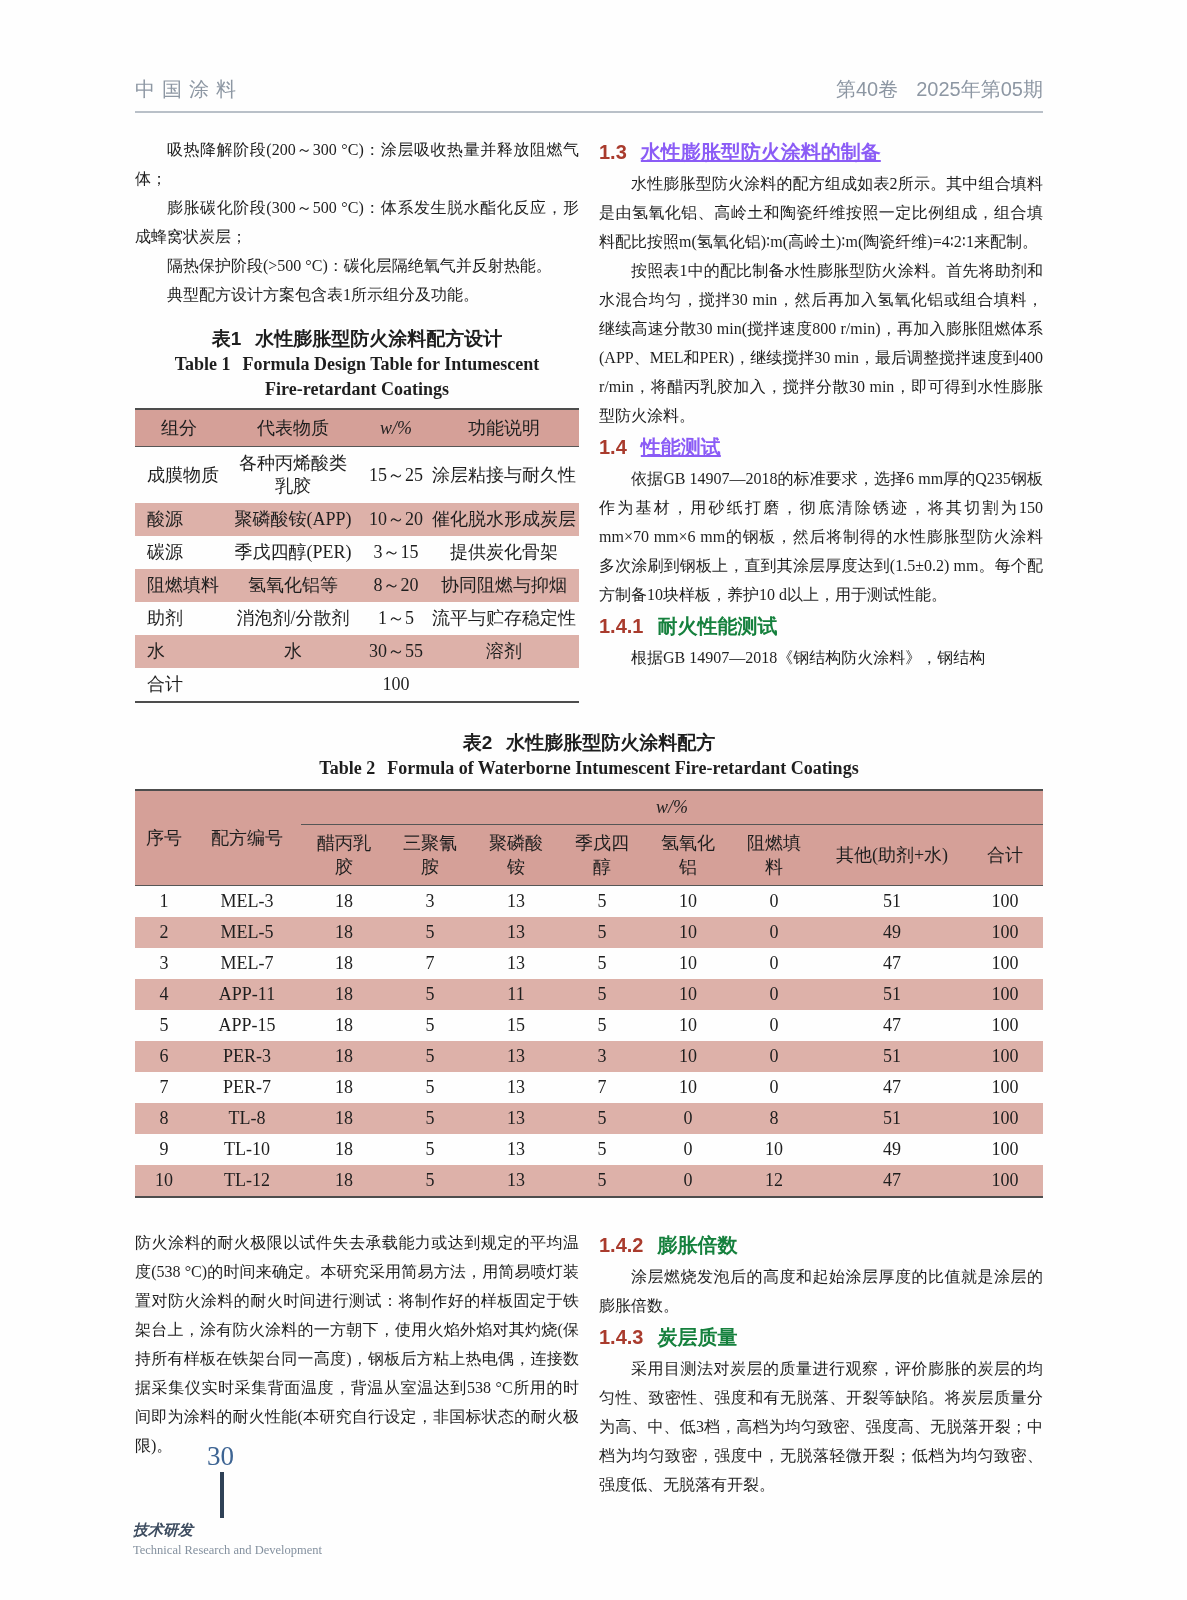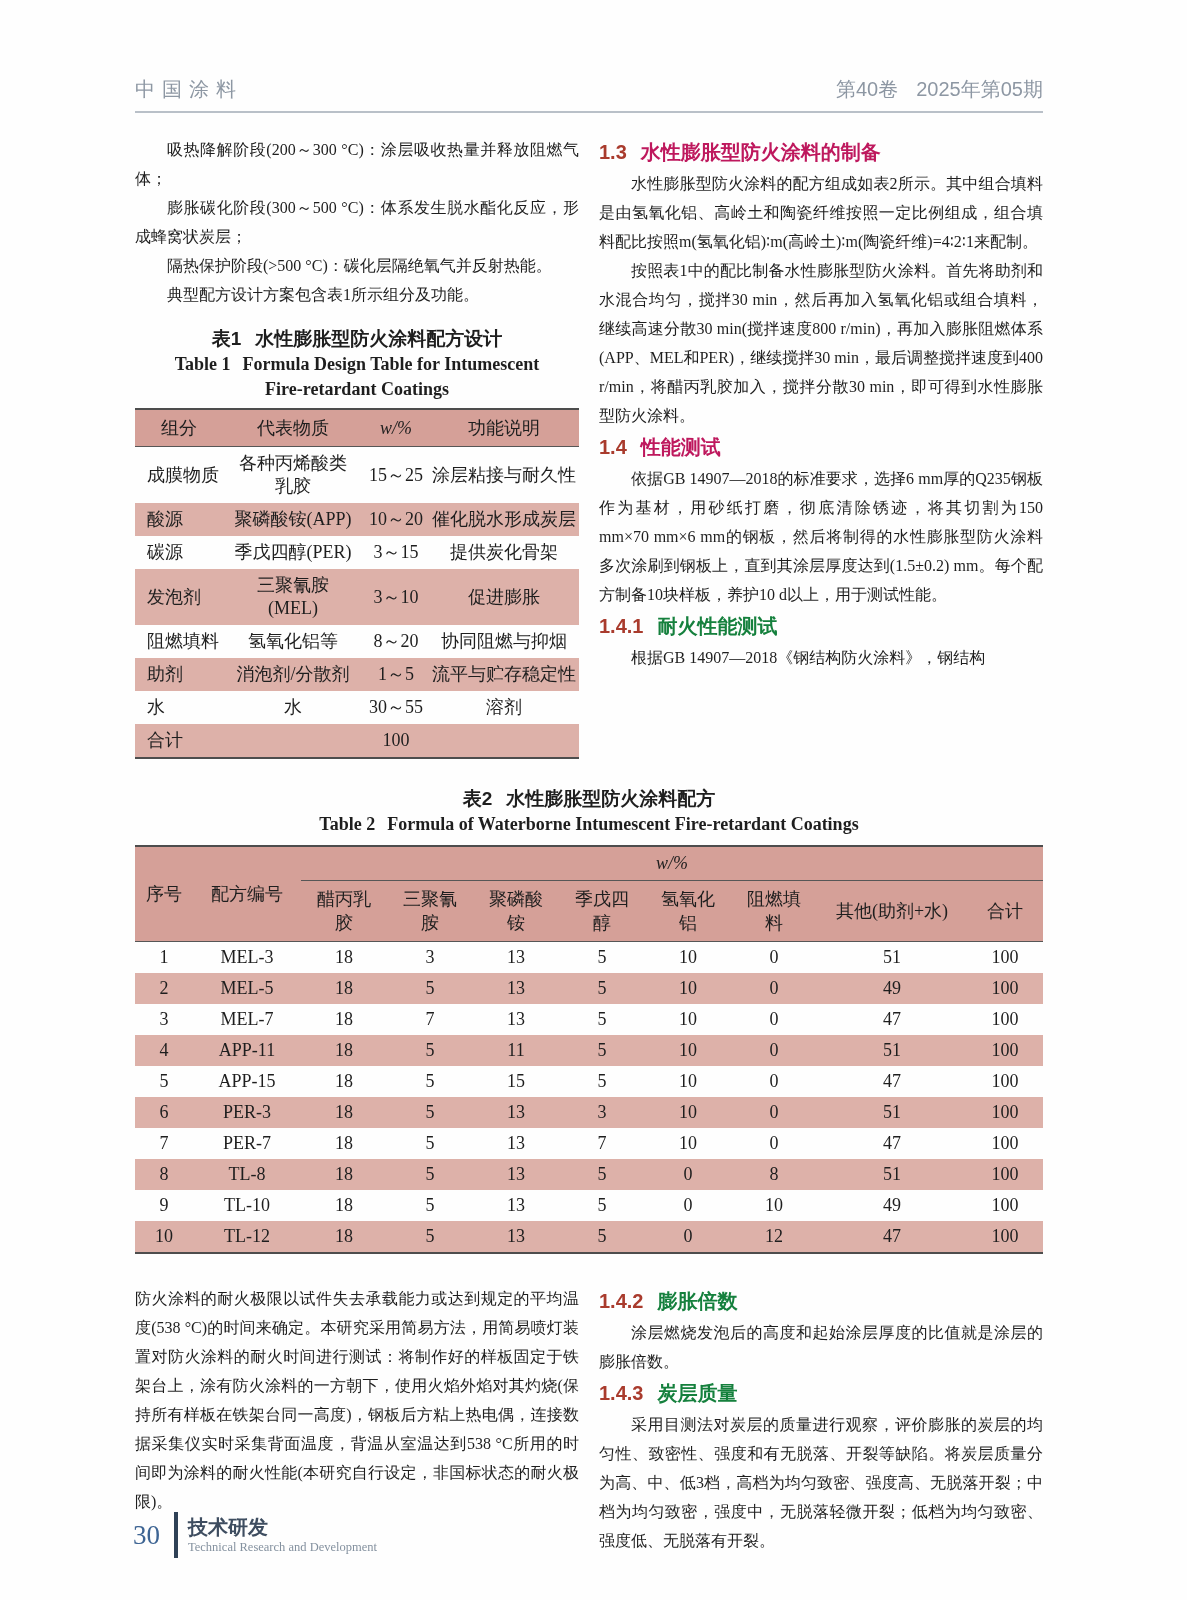--- a/index.html
+++ b/index.html
@@ -26,21 +26,21 @@
   
   .cols { display:flex; gap:20px; }
   .col { width:444px; }
 
   p.body { font-size:16px; line-height:29px; text-align:justify; text-indent:2em; }
   p.body.noindent { text-indent:0; }
 
   h3.sec { font-family:"Liberation Sans","DejaVu Sans",sans-serif;
            font-size:20px; font-weight:bold; line-height:30px; margin:2px 0; }
   h3.sec .num { color:#a93b2d; margin-right:14px; }
-  h3.sec.red .title { color:#be185d; }
+  h3.sec.red .title { color:#8b5cf6;text-decoration:underline; }
   h3.sec.plain .title { color:#15803d; font-family:"Liberation Serif","DejaVu Serif",serif; }
 
   
   .tcap { text-align:center; }
   .tcap .cn { font-family:"Liberation Sans","DejaVu Sans",sans-serif;
               font-weight:bold; font-size:19px; line-height:27px; }
   .tcap .cn .lbl { margin-right:14px; }
   .tcap .en { font-weight:bold; font-size:18px; line-height:25px; }
   .tcap .en .lbl { margin-right:12px; }
 
@@ -61,25 +61,25 @@
 
   .t2sec { margin-top:26px; }
   .t2 { margin-top:8px; }
   .t2 thead th { border-bottom:1.5px solid #565656; }
   .t2 thead th.group { border-bottom:1px solid #565656; }
   .t2 td { line-height:21px; }
 
   .bottom { margin-top:30px; }
 
   
-  .footer { position:absolute; left:133px; bottom:42px; display:flex; align-items:center; }
+  .footer { position:absolute; left:133px; bottom:42px; display:flex; align-items:center;flex-direction:column; }
   .footer .pno { color:#3d6493; font-size:27px; margin-right:14px; }
   .footer .bar { width:4px; height:46px; background:#2f4156; margin-right:10px; }
   .footer .cn { font-family:"Liberation Sans","DejaVu Sans",sans-serif; font-weight:bold;
-                font-size:20px; color:#3e4d60; line-height:24px; }
+                font-size:15px; color:#3e4d60; line-height:24px;font-style:italic; }
   .footer .en { font-size:12.5px; color:#84919f; line-height:16px; }
 </style>
 </head>
 <body>
 
 <div class="page">
   <div class="content">
 
     <div class="runhead">
       <span class="jname">中国涂料</span>
@@ -127,27 +127,20 @@
                   <td>酸源</td>
                   <td>聚磷酸铵(APP)</td>
                   <td>10～20</td>
                   <td>催化脱水形成炭层</td>
                 </tr>
                 <tr>
                   <td>碳源</td>
                   <td>季戊四醇(PER)</td>
                   <td>3～15</td>
                   <td>提供炭化骨架</td>
-                </tr>
-                <tr>
-                  <td>发泡剂</td>
-                  <td>三聚氰胺
-(MEL)</td>
-                  <td>3～10</td>
-                  <td>促进膨胀</td>
                 </tr>
                 <tr>
                   <td>阻燃填料</td>
                   <td>氢氧化铝等</td>
                   <td>8～20</td>
                   <td>协同阻燃与抑烟</td>
                 </tr>
                 <tr>
                   <td>助剂</td>
                   <td>消泡剂/分散剂</td>

